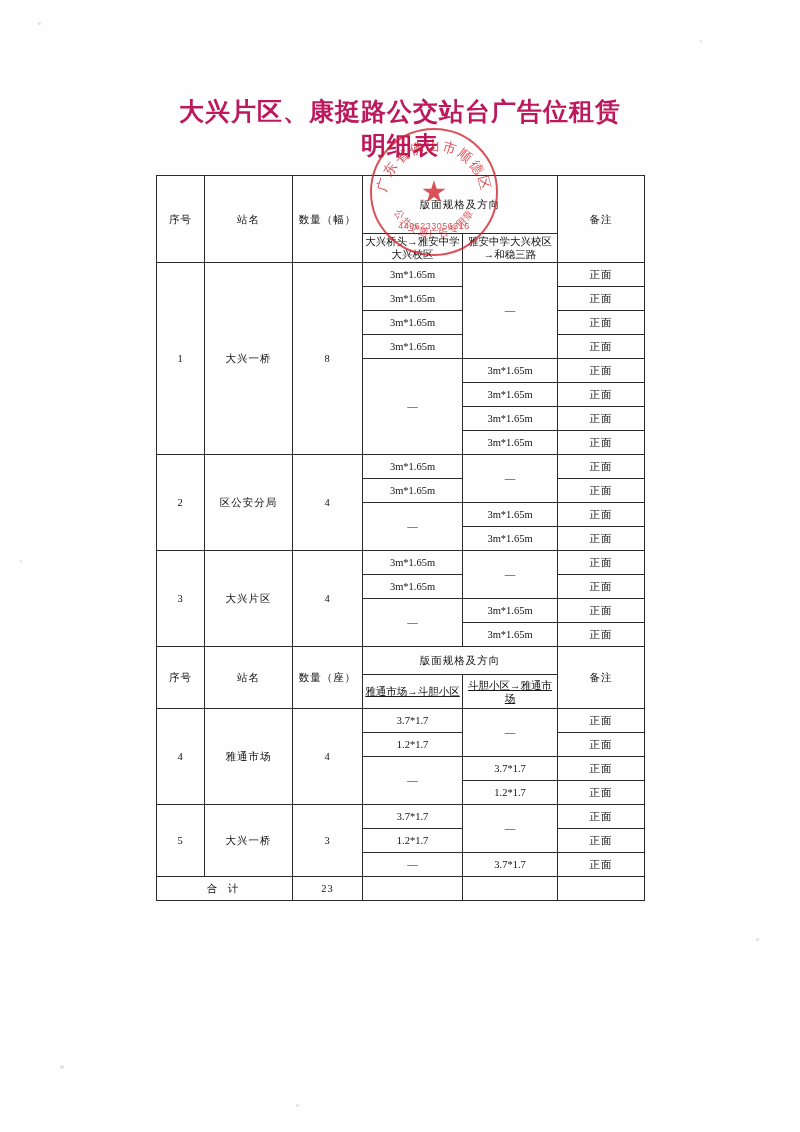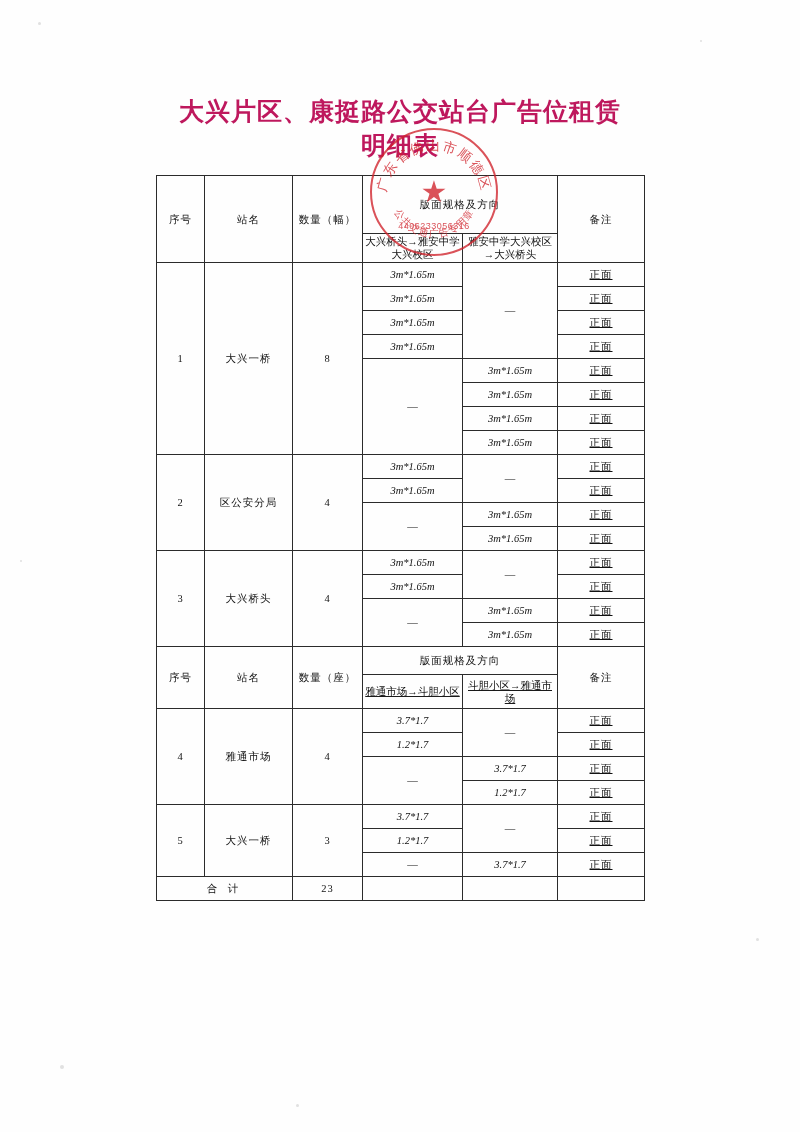--- a/index.html
+++ b/index.html
@@ -72,34 +72,32 @@
   }
   td.dir {
     font-size: 11px;
     text-align: left;
     padding-left: 3px;
     line-height: 1.3;
   }
   td.size {
     font-size: 10px;
     font-family: "Liberation Serif", "DejaVu Serif", serif;
-    font-style: italic;
   }
   td.idx, td.cnt {
     font-size: 11px;
     letter-spacing: 1px;
   }
   td.station {
     font-size: 11.5px;
     letter-spacing: 1px;
   }
   td.note {
     font-size: 11px;
     letter-spacing: 1px;
-    text-decoration: underline;
   }
   td.dash {
     font-size: 11px;
   }
   td.total {
     font-size: 11.5px;
     letter-spacing: 4px;
   }
   .row-h { height: 24px; }
   .hdr-h { height: 58px; }
@@ -192,21 +190,21 @@
 
         <tr class="hdr-h">
           <td class="hdr" rowspan="2">序号</td>
           <td class="hdr" rowspan="2">站名</td>
           <td class="hdr" rowspan="2">数量（幅）</td>
           <td class="hdr-span" colspan="2">版面规格及方向</td>
           <td class="hdr" rowspan="2">备注</td>
         </tr>
         <tr>
           <td class="dir">大兴桥头→雅安中学大兴校区</td>
-          <td class="dir">雅安中学大兴校区→大兴桥头</td>
+          <td class="dir">雅安中学大兴校区→和稳三路</td>
         </tr>
 
         <tr class="row-h">
           <td class="idx" rowspan="8">1</td>
           <td class="station" rowspan="8">大兴一桥</td>
           <td class="cnt" rowspan="8">8</td>
           <td class="size">3m*1.65m</td>
           <td class="dash" rowspan="4">—</td>
           <td class="note">正面</td>
         </tr>
@@ -257,21 +255,21 @@
           <td class="size">3m*1.65m</td>
           <td class="note">正面</td>
         </tr>
         <tr class="row-h">
           <td class="size">3m*1.65m</td>
           <td class="note">正面</td>
         </tr>
 
         <tr class="row-h">
           <td class="idx" rowspan="4">3</td>
-          <td class="station" rowspan="4">大兴桥头</td>
+          <td class="station" rowspan="4">大兴片区</td>
           <td class="cnt" rowspan="4">4</td>
           <td class="size">3m*1.65m</td>
           <td class="dash" rowspan="2">—</td>
           <td class="note">正面</td>
         </tr>
         <tr class="row-h">
           <td class="size">3m*1.65m</td>
           <td class="note">正面</td>
         </tr>
         <tr class="row-h">

